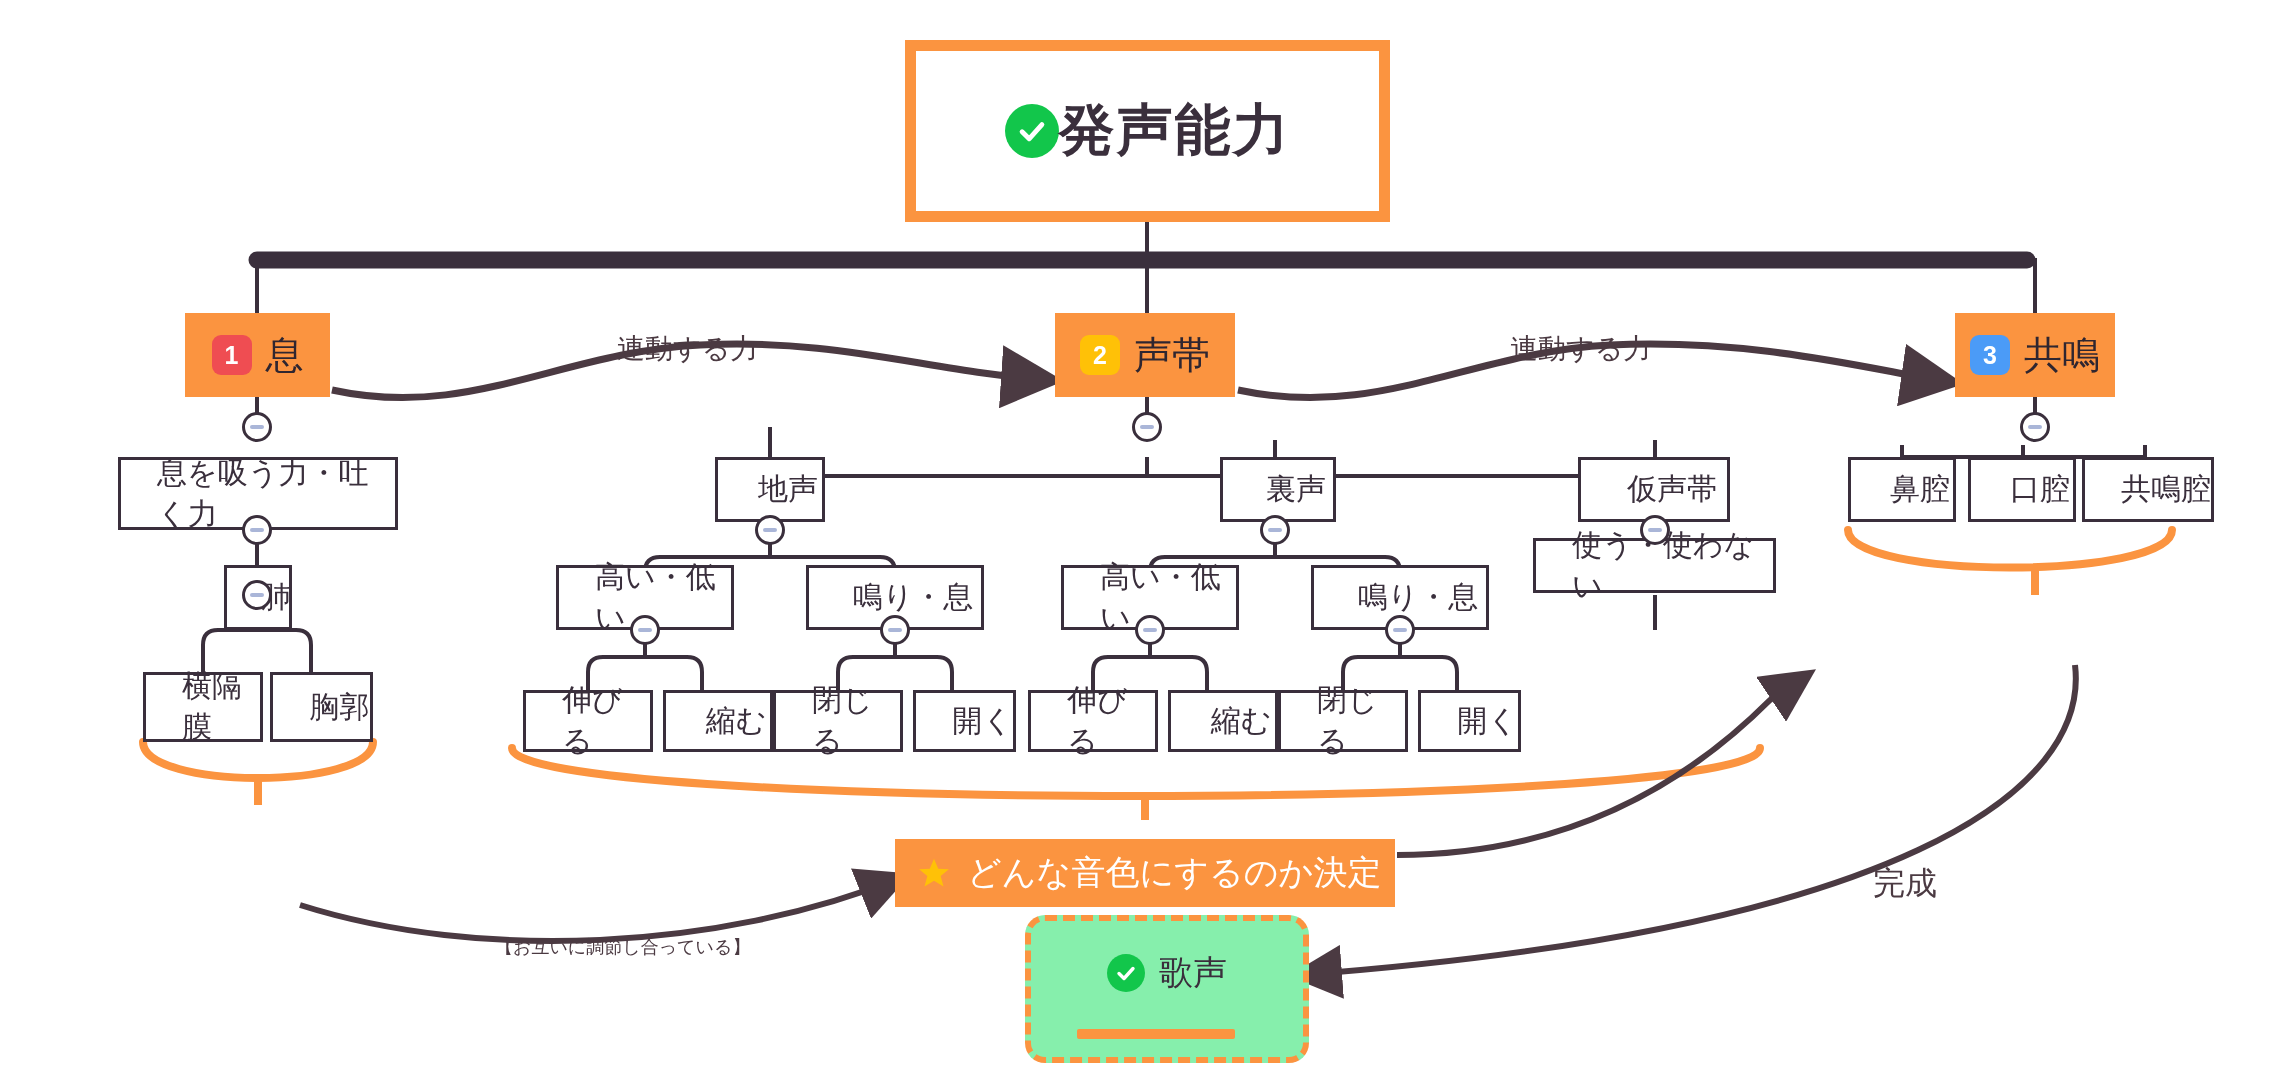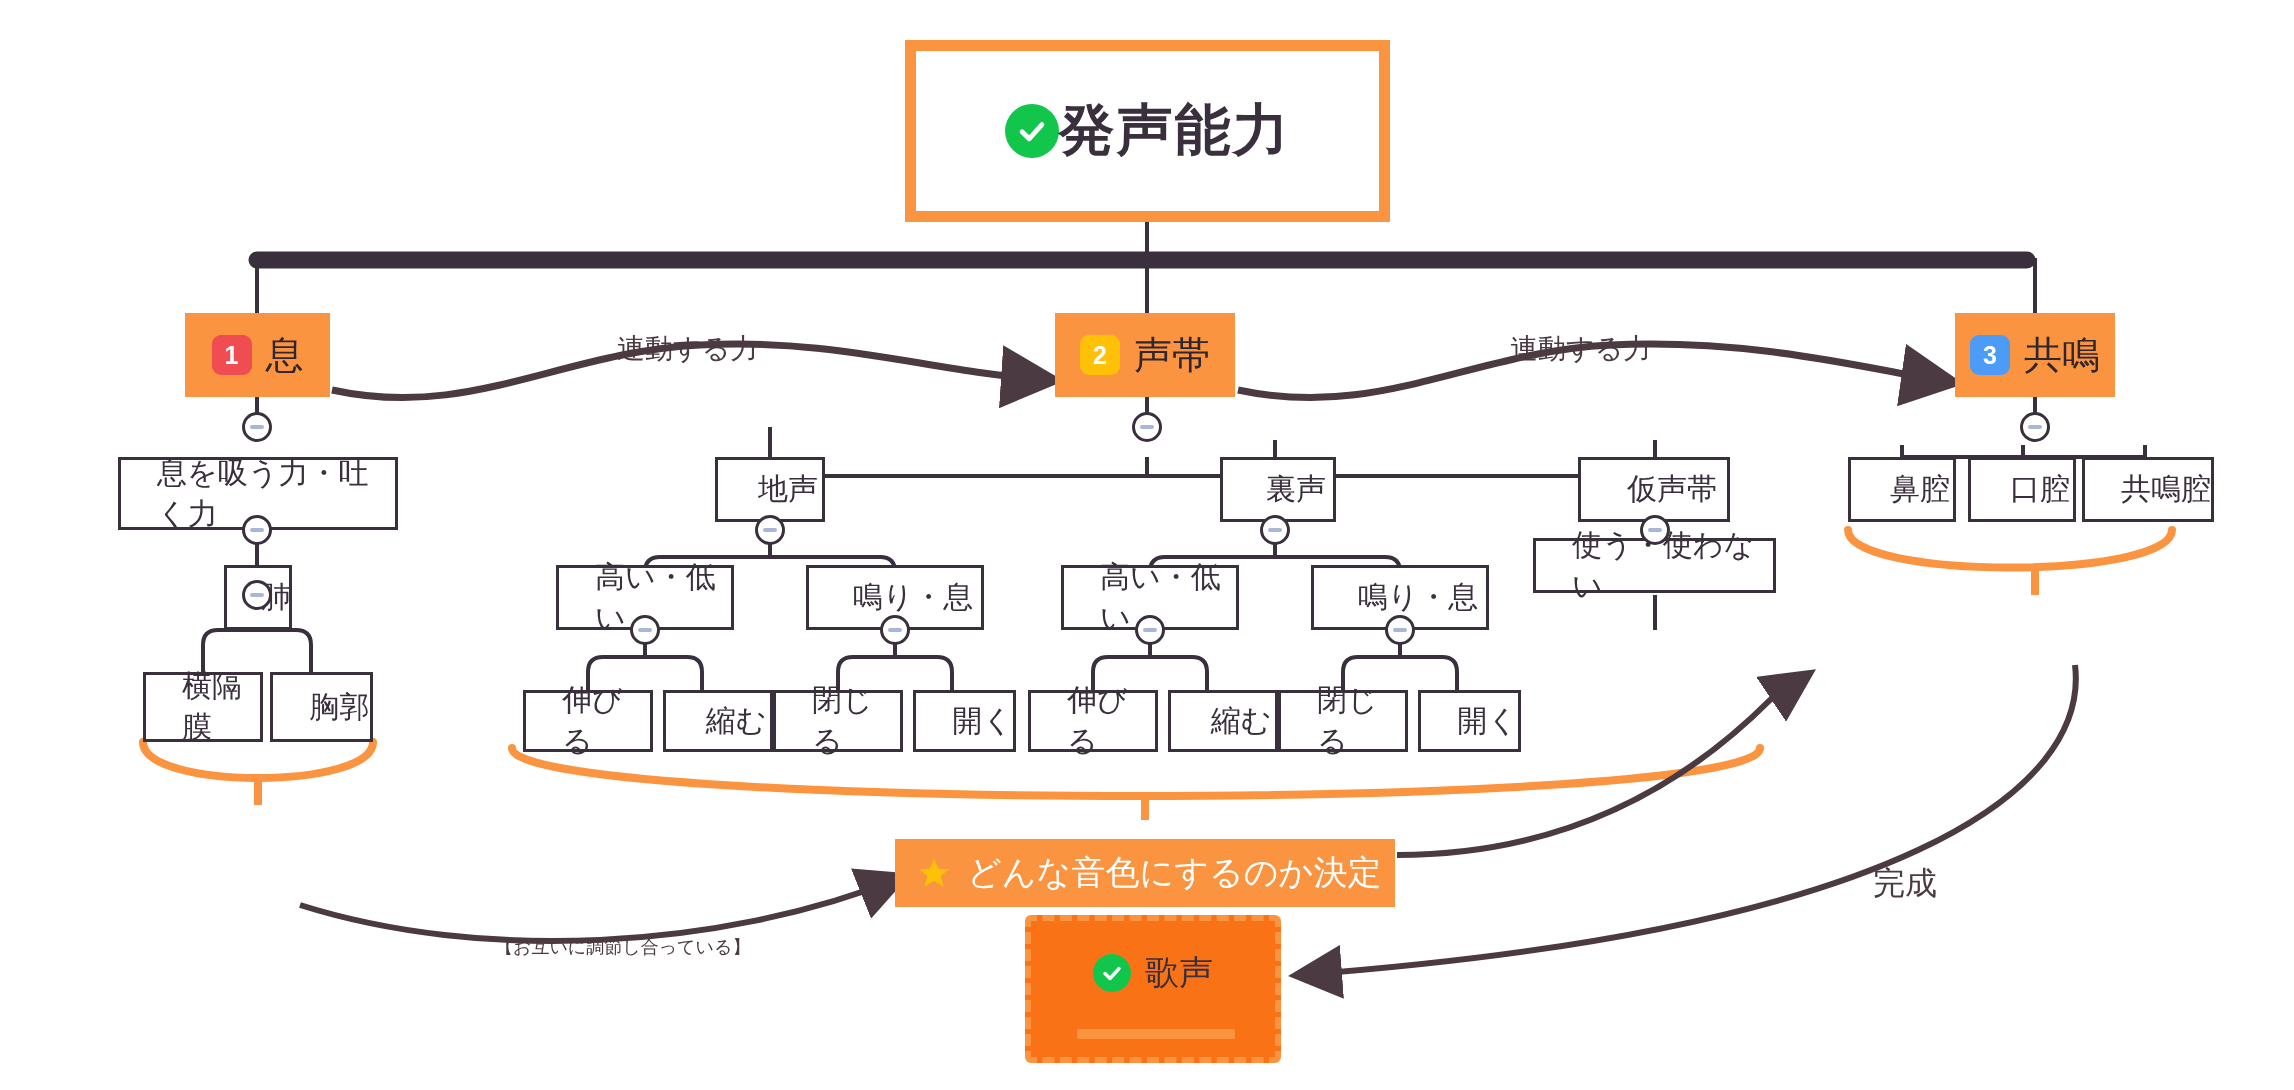--- a/index.html
+++ b/index.html
@@ -47,22 +47,22 @@
   .banner{position:absolute;background:#fb9440;display:flex;align-items:center;
           gap:16px;padding:0 22px;box-sizing:border-box;}
   .banner .txt{font-size:34px;color:#ffffff;white-space:nowrap;
                font-family:"DejaVu Serif","Liberation Serif",serif;}
   .star{flex:none;display:block;}
   #b-energy{left:30px;top:805px;width:455px;height:68px;}
   #b-decide{left:895px;top:820px;width:500px;height:68px;margin-top:19px;}
   #b-amplify{left:1795px;top:595px;width:477px;height:68px;}
 
   
-  #result{position:absolute;left:1025px;top:915px;width:256px;height:148px;
-          background:#f97316;border:6px dashed #fb9440;border-radius:6px;
+  #result{position:absolute;left:1025px;top:915px;width:284px;height:148px;
+          background:#86efac;border:6px dashed #fb9440;border-radius:20px;
           box-sizing:border-box;}
   #result .row{display:flex;align-items:center;justify-content:center;gap:14px;
                height:104px;}
   #result .rlbl{font-size:34px;color:#3a2f3c;
                 font-family:"DejaVu Sans","Liberation Sans",sans-serif;}
   #result .bar{position:absolute;left:46px;bottom:18px;width:158px;height:10px;
                background:#fb9440;border-radius:2px;}
 
   
   .note{position:absolute;white-space:nowrap;color:#4b3a42;

